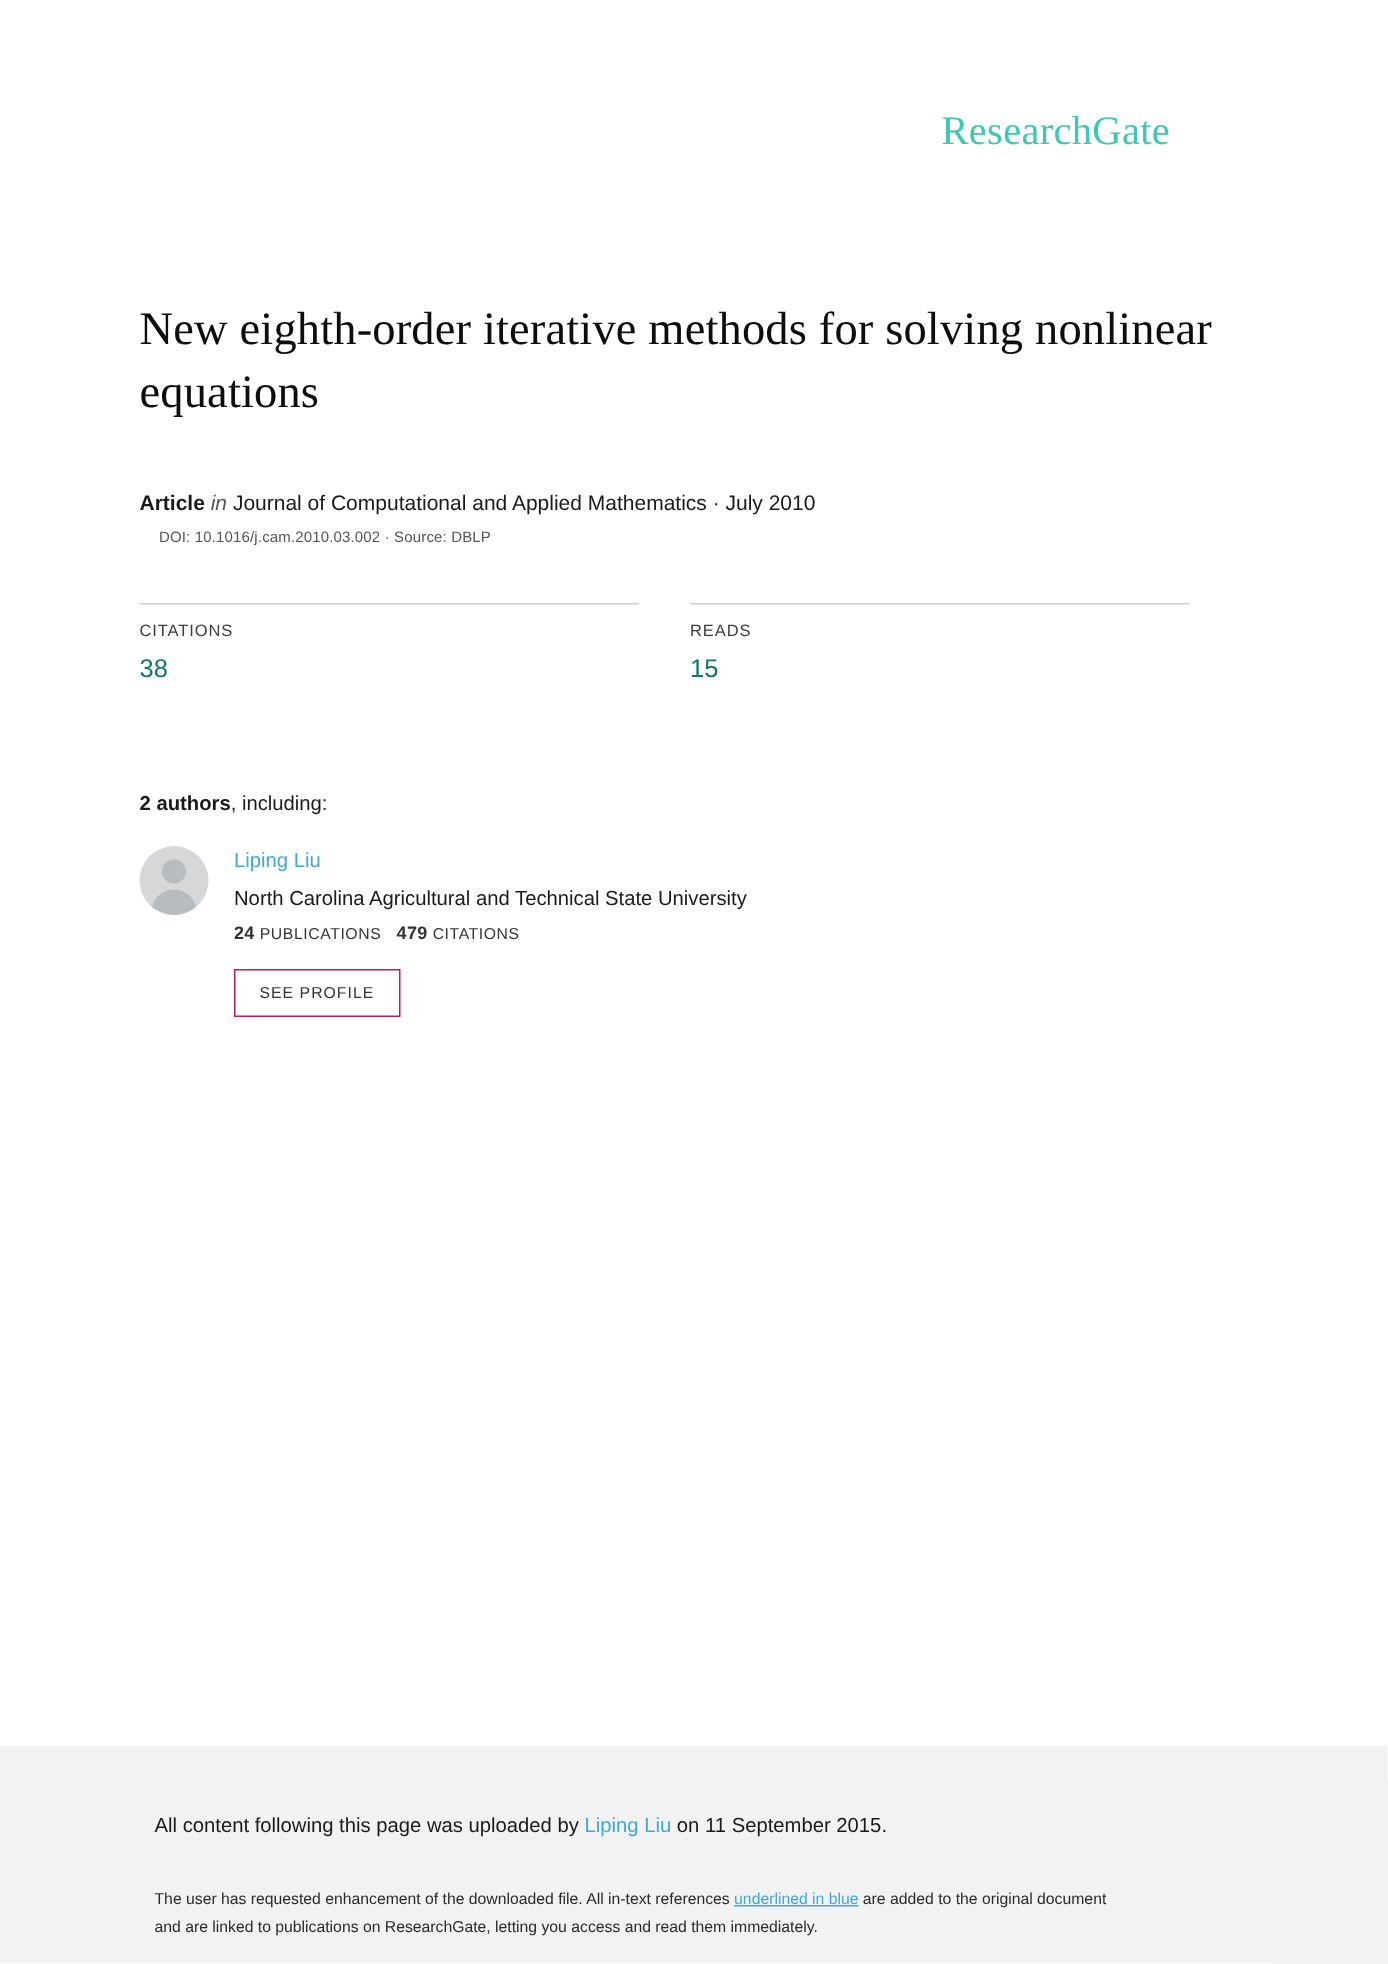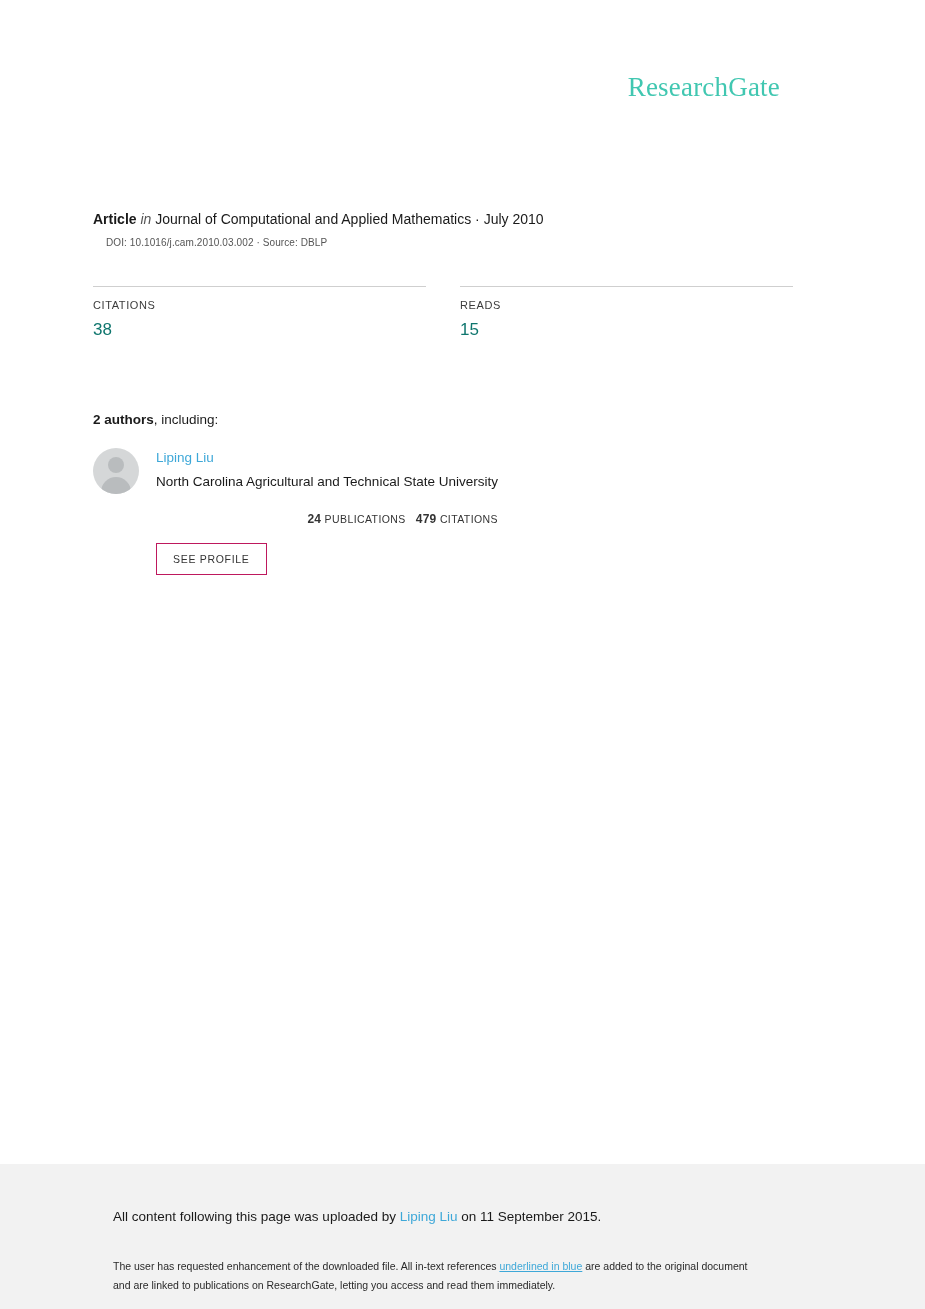--- a/index.html
+++ b/index.html
@@ -147,25 +147,24 @@
     font-size: 13.5px;
     color: #3ea8d8;
     line-height: 1.4;
   }
   .author-affil {
     margin-top: 7px;
     font-size: 13.5px;
     color: #1a1a1a;
   }
   .author-metrics {
-    margin-top: 23px;
+    margin-top: 9px;
     font-size: 11.5px;
     color: #333333;
     letter-spacing: 0.2px;
-    text-align: right;
   }
   .author-metrics .strong {
     font-weight: bold;
     font-size: 12px;
   }
   .author-metrics .small {
     font-size: 10.5px;
     letter-spacing: 0.4px;
   }
   .profile-btn {
@@ -182,21 +181,21 @@
   .footer {
     position: absolute;
     left: 0;
     bottom: 0;
     width: 925px;
     height: 145px;
     background: #f2f2f2;
   }
   .footer-inner {
     position: absolute;
-    left: 113px;
+    left: 103px;
     top: 45px;
     width: 730px;
   }
   .footer-line1 {
     font-size: 13.5px;
     color: #1a1a1a;
   }
   .footer-line1 a {
     color: #3ea8d8;
     text-decoration: none;
@@ -216,20 +215,21 @@
 </head>
 <body>
 
 <div class="page">
 
   <div class="brand">ResearchGate</div>
 
   <div class="content">
 
 
+    <div class="title">New eighth-order iterative methods for solving nonlinear equations</div>
 
     <div class="pub-line">
       <span class="strong">Article</span>
       <span class="ital">in</span>
       <span>Journal of Computational and Applied Mathematics · July 2010</span>
     </div>
 
     <div class="doi-line">DOI: 10.1016/j.cam.2010.03.002 · Source: DBLP</div>
 
     <div class="stats">

